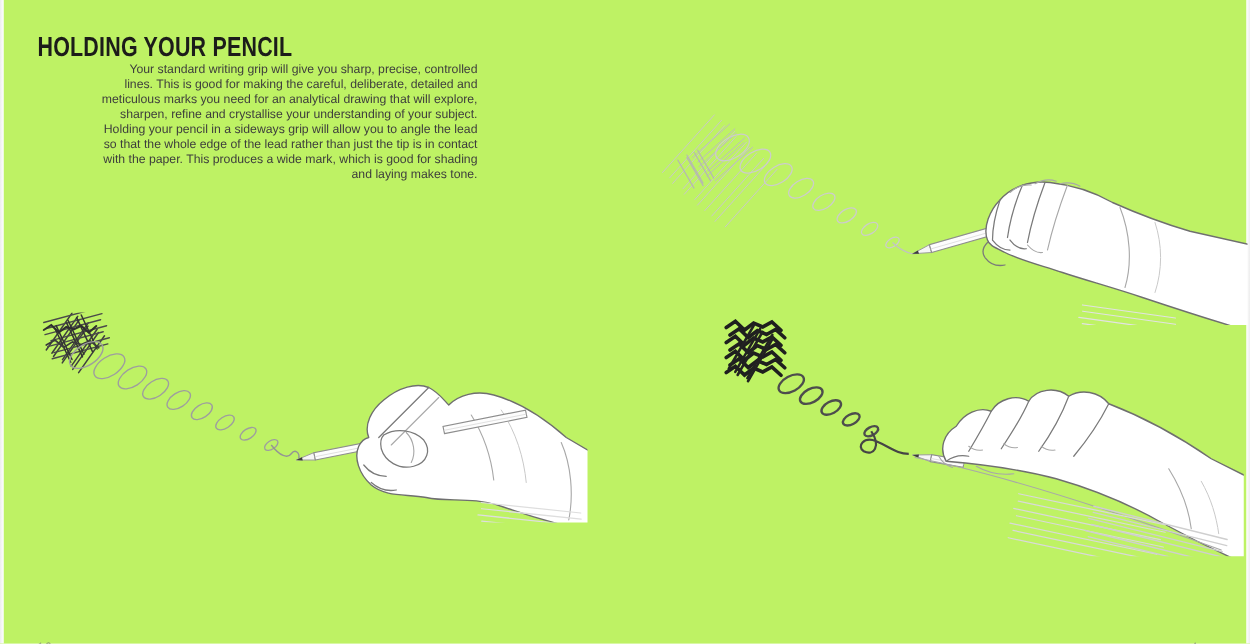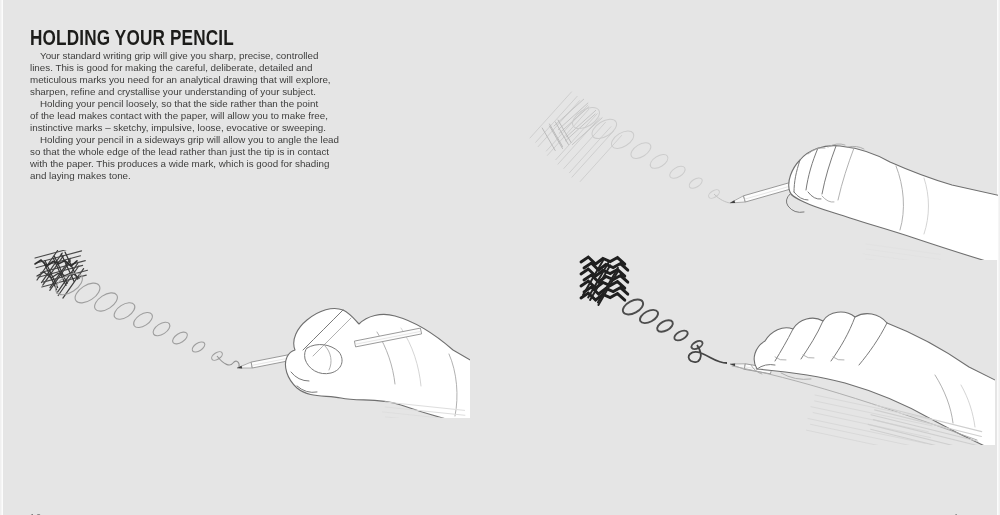--- a/index.html
+++ b/index.html
@@ -1,18 +1,19 @@
 <!DOCTYPE html>
 <html style="--title-ink: #1c1c1a; --body-ink: #3d3d3c; --page-number-ink: #6f6f6f;"><head>
 <meta charset="utf-8">
 <style>
   html,body{margin:0;padding:0;background:#ffffff;}
   .spread{
-    position:relative;width:1000px;height:515px;background:#e5e5e5;overflow:hidden;
+    position:relative;width:1000px;height:515px;background:#bef264;overflow:hidden;
     font-family:"Liberation Sans",sans-serif;
+    text-align:right;
   }
   .edge{position:absolute;top:0;bottom:0;width:3px;}
   .edge.left{left:0;background:linear-gradient(90deg,#ededed,#ffffff);}
   .edge.right{right:0;background:linear-gradient(270deg,#ededed,#ffffff);}
 
   .title{
     position:absolute;left:30px;top:25px;margin:0;
     font-size:22px;font-weight:700;color:var(--title-ink,#1c1c1a);
     letter-spacing:.2px;white-space:nowrap;
     transform:scaleX(.78);transform-origin:left top;
@@ -45,23 +46,20 @@
   <div class="edge left"></div>
   <div class="edge right"></div>
 
   <h1 class="title">HOLDING YOUR PENCIL</h1>
 
   <div class="body-text">
       <p class="para indent">Your standard writing grip will give you sharp, precise, controlled
 lines. This is good for making the careful, deliberate, detailed and
 meticulous marks you need for an analytical drawing that will explore,
 sharpen, refine and crystallise your understanding of your subject.</p>
-      <p class="para indent">Holding your pencil loosely, so that the side rather than the point
-of the lead makes contact with the paper, will allow you to make free,
-instinctive marks – sketchy, impulsive, loose, evocative or sweeping.</p>
       <p class="para indent">Holding your pencil in a sideways grip will allow you to angle the lead
 so that the whole edge of the lead rather than just the tip is in contact
 with the paper. This produces a wide mark, which is good for shading
 and laying makes tone.</p>
     </div>
 
   <svg id="illoA" class="illo" width="470" height="198" viewBox="0 0 470 198">
     <g id="aScr">
         <line x1="2.0" y1="76.0" x2="43.5" y2="29.9" stroke="#c9c9c9" stroke-width="0.8" stroke-linecap="round"></line>
         <line x1="7.7" y1="80.3" x2="49.2" y2="34.3" stroke="#c9c9c9" stroke-width="0.8" stroke-linecap="round"></line>

